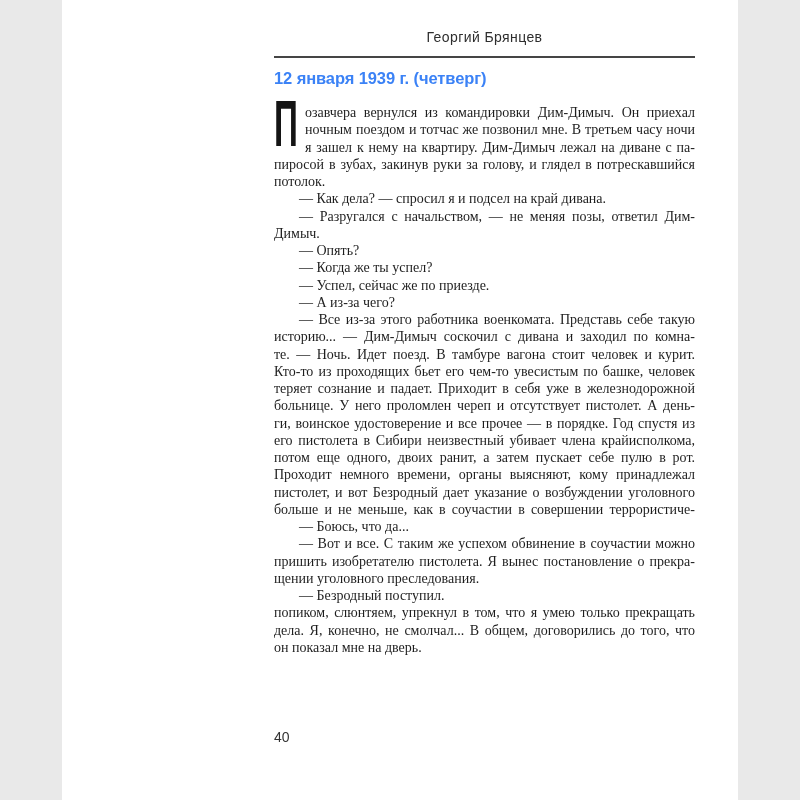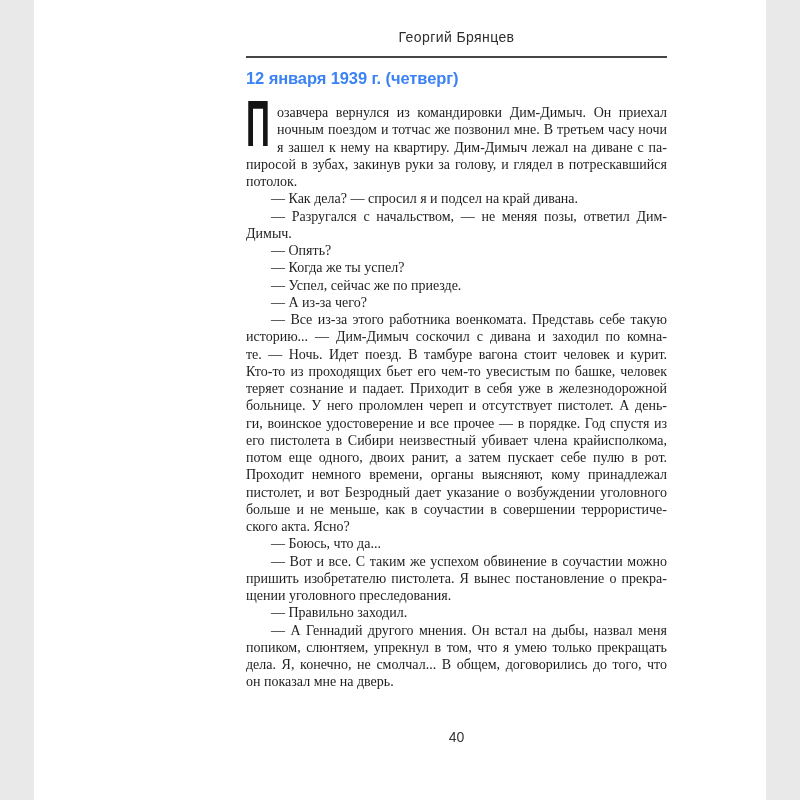--- a/index.html
+++ b/index.html
@@ -1,18 +1,18 @@
 <!DOCTYPE html>
 <html lang="ru"><head>
 <meta charset="utf-8">
 <style>
   html,body{margin:0;padding:0;}
   body{background:#e9e9e9;}
   .page{
-    position:relative;width:732px;height:800px;margin:0 auto;
+    position:relative;width:676px;height:800px;margin:0 auto;
     background:#ffffff;overflow:hidden;
     font-family:"Liberation Serif", serif;
   }
   .running-head{
     position:absolute;top:29px;left:212px;width:421px;
     text-align:center;
     font-family:"Liberation Sans", sans-serif;
     font-size:14px;letter-spacing:.4px;color:#2e2e2e;
   }
   .rule{
@@ -38,21 +38,20 @@
   }
   .dropcap b{
     position:absolute;left:0;top:-14px;
     font-family:"Liberation Sans", sans-serif;
     font-weight:bold;font-size:64px;line-height:1;color:#141414;
     transform:scaleX(0.52);transform-origin:left top;
     display:inline-block;
   }
   .page-number{
     position:absolute;top:729px;left:212px;width:421px;
-    text-align:center;
     font-family:"Liberation Sans", sans-serif;
     font-size:14px;color:#333333;
   }
 </style>
 </head>
 <body>
 
 <div class="page">
   <div class="running-head">Георгий Брянцев</div>
 
@@ -96,35 +95,33 @@
         <div class="line j">те. — Ночь. Идет поезд. В тамбуре вагона стоит человек и курит.</div>
         <div class="line j">Кто-то из проходящих бьет его чем-то увесистым по башке, человек</div>
         <div class="line j">теряет сознание и падает. Приходит в себя уже в железнодорожной</div>
         <div class="line j">больнице. У него проломлен череп и отсутствует пистолет. А день-</div>
         <div class="line j">ги, воинское удостоверение и все прочее — в порядке. Год спустя из</div>
         <div class="line j">его пистолета в Сибири неизвестный убивает члена крайисполкома,</div>
         <div class="line j">потом еще одного, двоих ранит, а затем пускает себе пулю в рот.</div>
         <div class="line j">Проходит немного времени, органы выясняют, кому принадлежал</div>
         <div class="line j">пистолет, и вот Безродный дает указание о возбуждении уголовного</div>
         <div class="line j">больше и не меньше, как в соучастии в совершении террористиче-</div>
-        <div class="line">ского акта. Ясно?</div>
       </div>
       <div class="para">
         <div class="line ind">— Боюсь, что да...</div>
       </div>
       <div class="para">
         <div class="line j ind">— Вот и все. С таким же успехом обвинение в соучастии можно</div>
         <div class="line j">пришить изобретателю пистолета. Я вынес постановление о прекра-</div>
         <div class="line">щении уголовного преследования.</div>
       </div>
       <div class="para">
-        <div class="line ind">— Правильно заходил.</div>
+        <div class="line ind">— Безродный поступил.</div>
       </div>
       <div class="para">
-        <div class="line j ind">— А Геннадий другого мнения. Он встал на дыбы, назвал меня</div>
         <div class="line j">попиком, слюнтяем, упрекнул в том, что я умею только прекращать</div>
         <div class="line j">дела. Я, конечно, не смолчал... В общем, договорились до того, что</div>
         <div class="line">он показал мне на дверь.</div>
       </div>
     </div>
 
   <div class="page-number">40</div>
 </div>
 
 </body></html>

